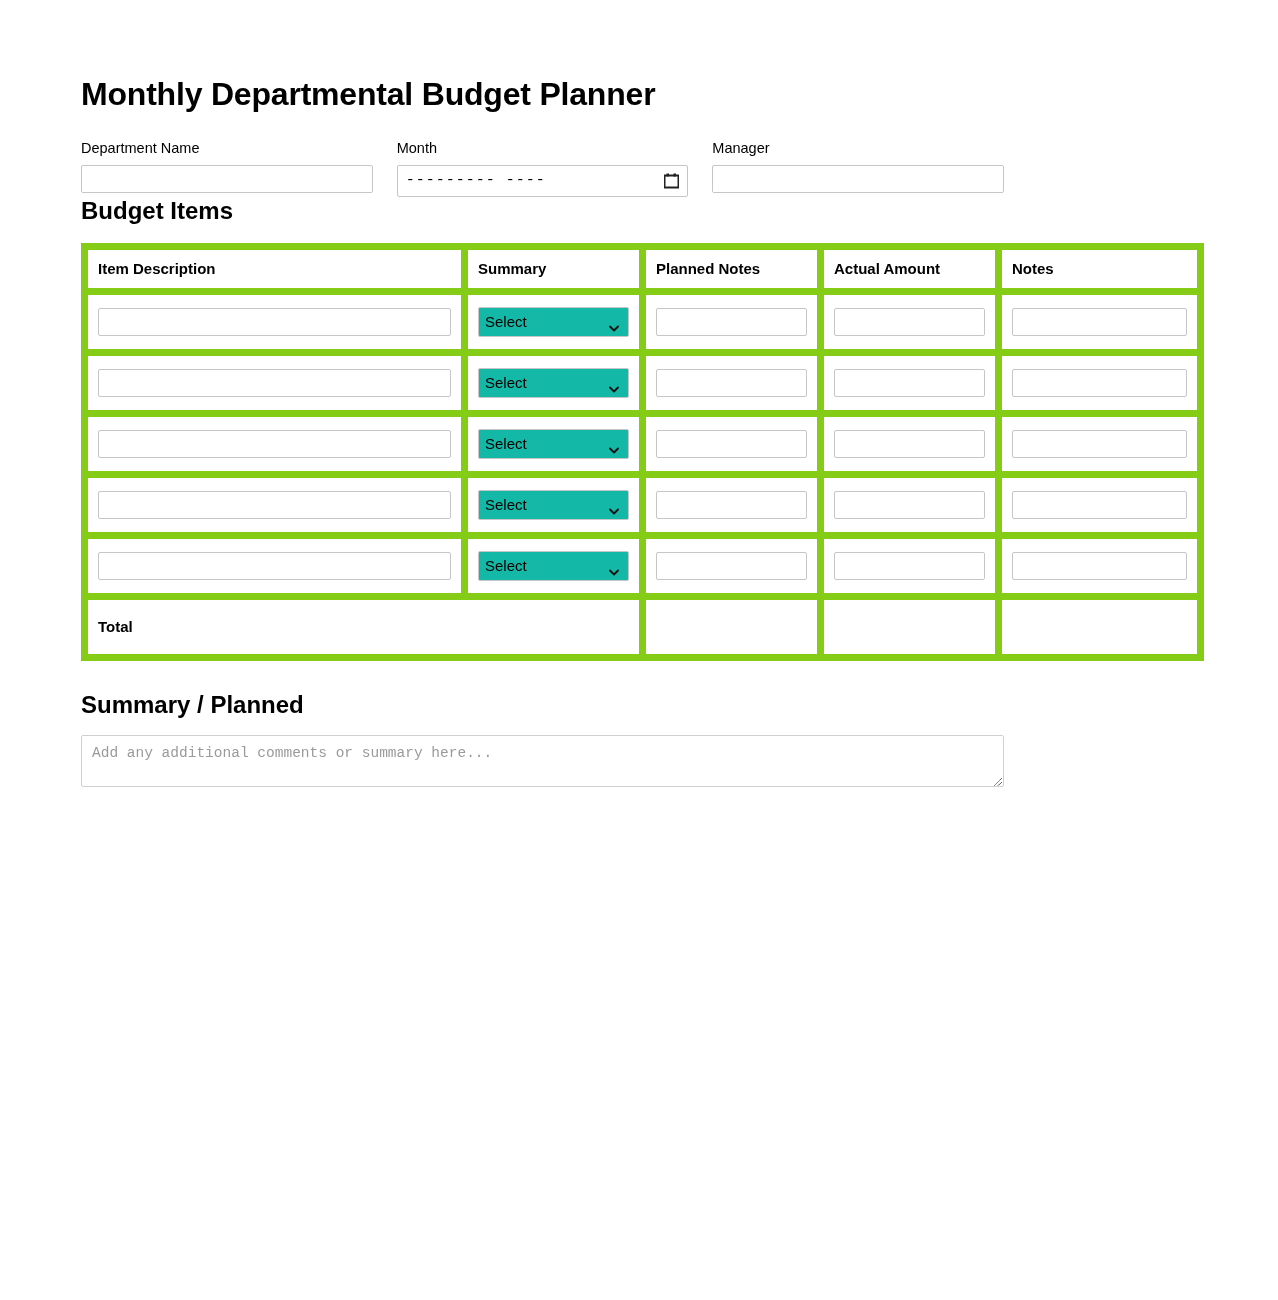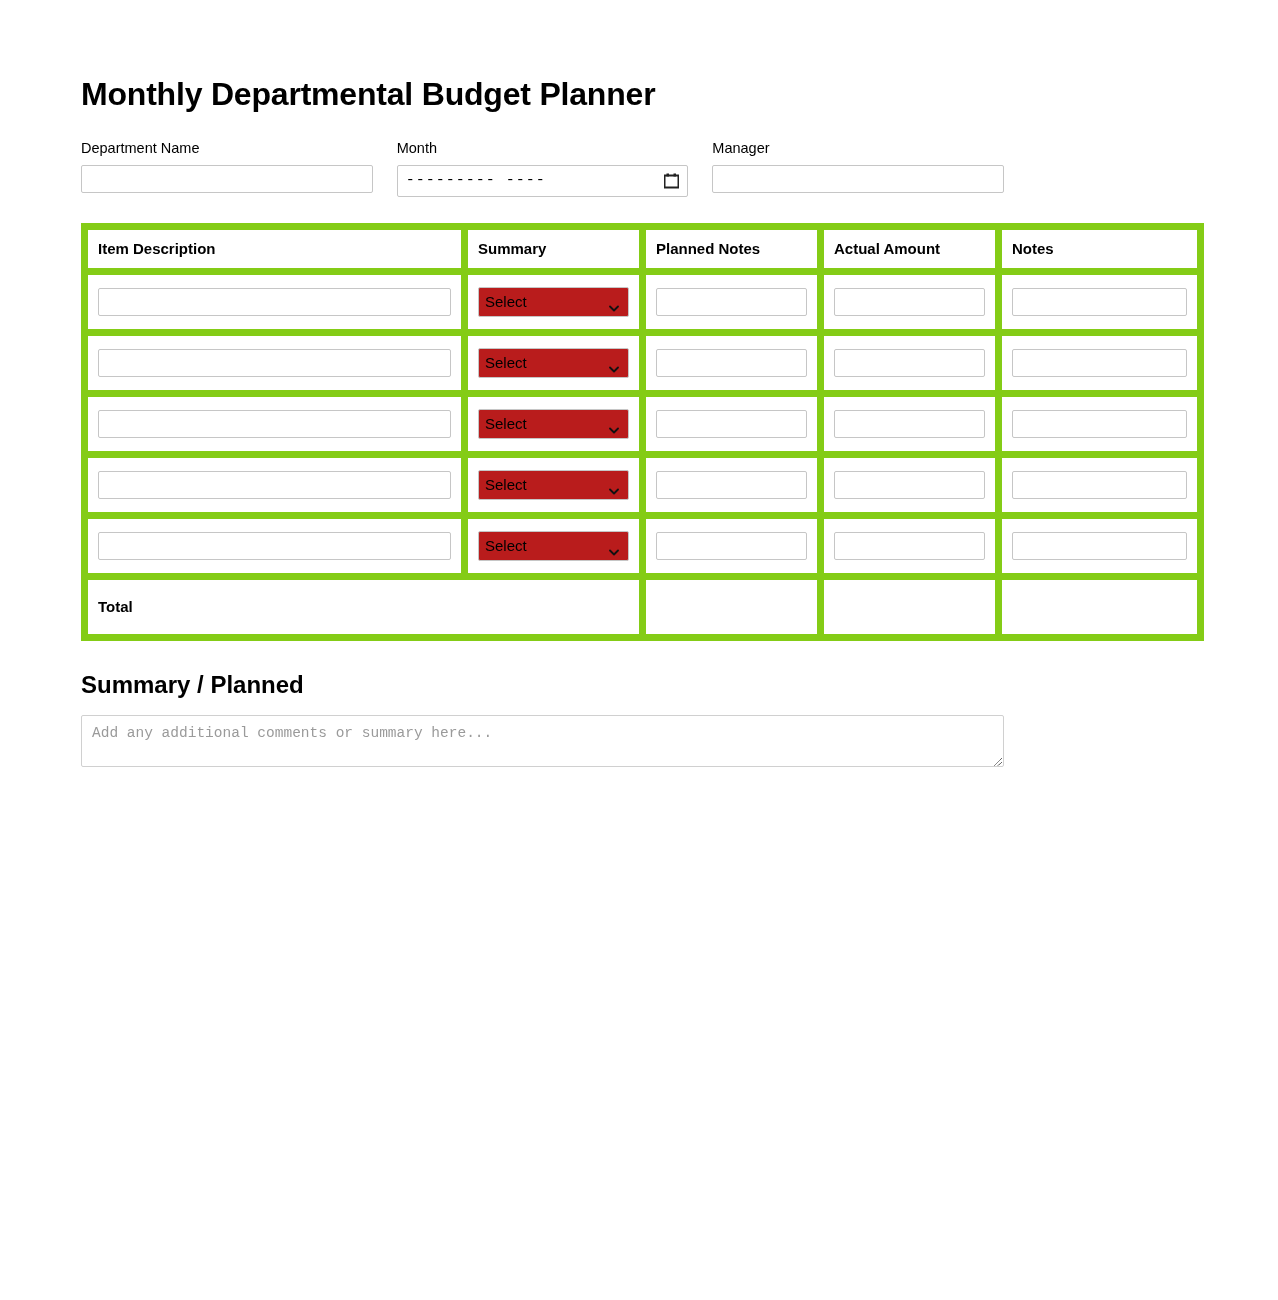--- a/index.html
+++ b/index.html
@@ -34,21 +34,20 @@
   }
   h2.section-title.summary {
     margin-top: 30px;
     margin-bottom: 16px;
   }
 
   
   .meta-row {
     display: flex;
     gap: 24px;
-    margin-bottom: 26px;
   }
   .field {
     flex: 1 1 0;
     min-width: 0;
   }
   .field-label {
     display: block;
     font-size: 14.5px;
     line-height: 18px;
     color: #000;
@@ -152,21 +151,21 @@
     outline: none;
   }
   .cell-select {
     display: block;
     width: 100%;
     box-sizing: border-box;
     height: 30px;
     padding: 2px 6px;
     border: 1px solid #c6c6c6;
     border-radius: 2px;
-    background: #b91c1c;
+    background: #14b8a6;
     font-family: "Liberation Sans", sans-serif;
     font-size: 15px;
     color: #000;
     outline: none;
     -webkit-appearance: none;
     -moz-appearance: none;
     appearance: none;
     position: relative;
   }
   .select-wrap {
@@ -241,20 +240,21 @@
       </div>
     </div>
 
     <div class="field">
       <label class="field-label">Manager</label>
       <input class="text-input" type="text" value="" style="">
     </div>
 
   </div>
 
+  <h2 class="section-title">Budget Items</h2>
 
   <table class="budget-table">
     <colgroup>
       <col class="col-item">
         <col class="col-cat">
         <col class="col-plan">
         <col class="col-act">
         <col class="col-notes">
     </colgroup>
     <thead>

